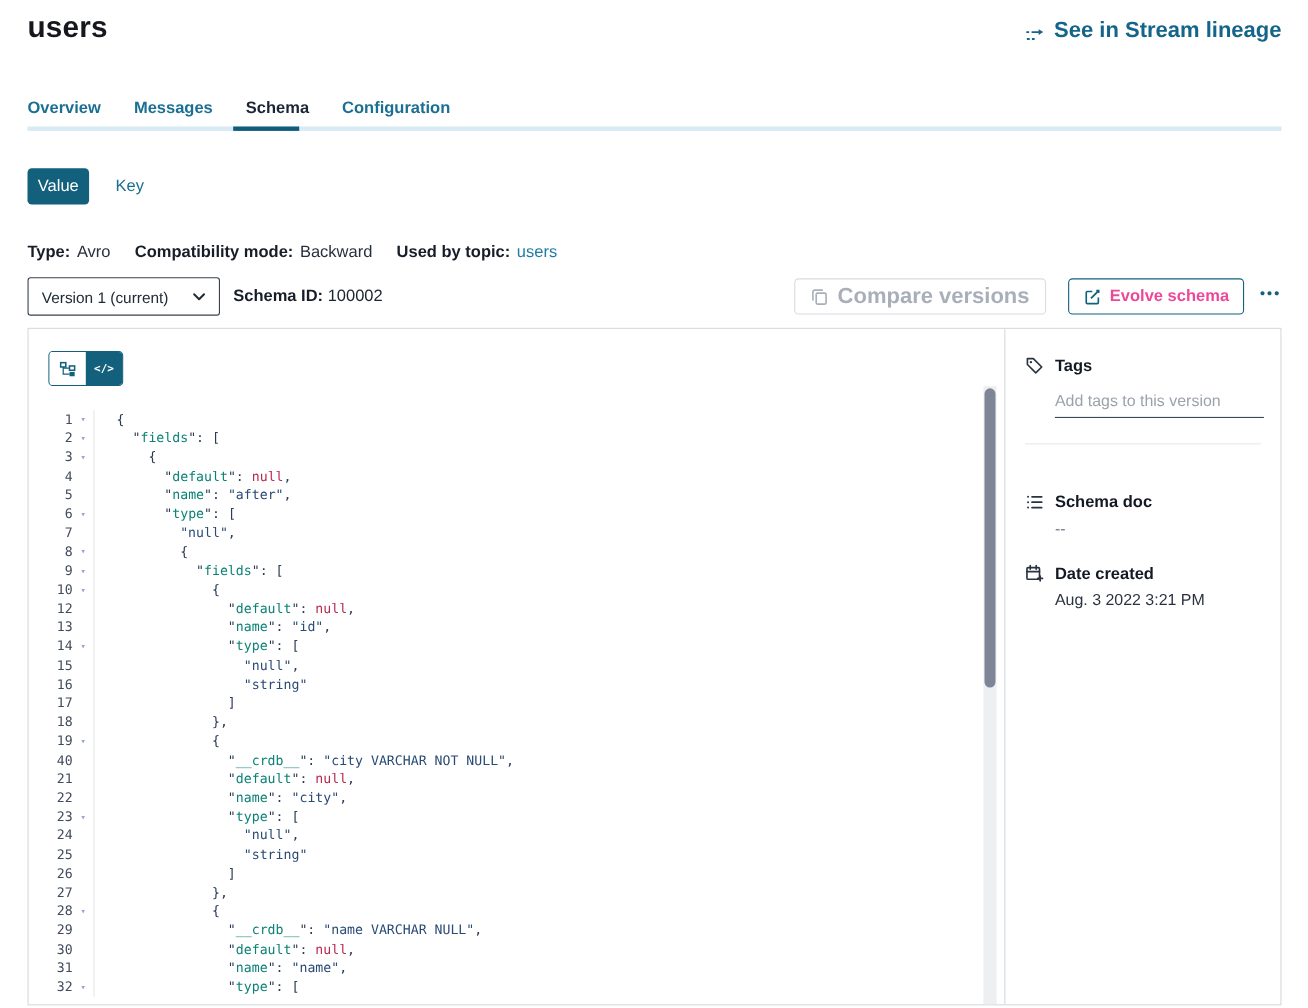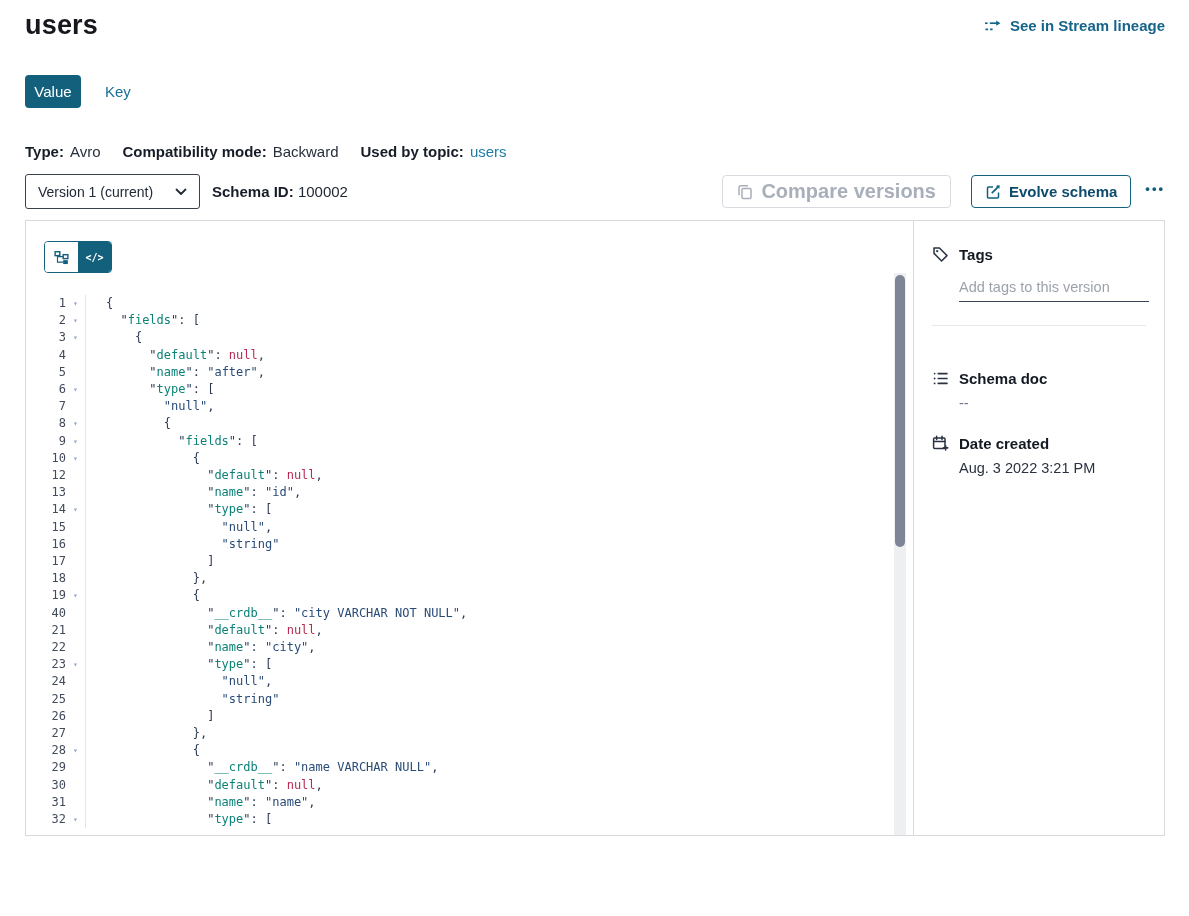--- a/index.html
+++ b/index.html
@@ -4,21 +4,21 @@
 <style>
   * { margin:0; padding:0; box-sizing:border-box; }
   html,body { width:1189px; height:916px; overflow:hidden; background:#fff;
               font-family:"Liberation Sans", sans-serif; color:#1d2530; }
   .page { position:relative; width:1189px; height:852px; padding:10px 24px 0 25px; }
 
   
   .header { display:flex; justify-content:space-between; align-items:flex-start; }
   .title { font-size:27px; font-weight:700; color:#16181d; letter-spacing:.2px; }
   .lineage { display:flex; align-items:center; gap:7px; margin-top:7px;
-             color:#15658a; font-size:15px; font-weight:700; cursor:pointer; text-decoration:none; }
+             color:#15658a; font-size:20px; font-weight:700; cursor:pointer; text-decoration:none; }
 
   
   .tabs { margin-top:49px; }
   .tab-labels { display:flex; gap:30px; }
   .tab { font-size:15px; font-weight:600; color:#1b6f93; cursor:pointer; line-height:17px; }
   .tab.active { color:#1d2433; }
   .tab-track { position:relative; margin-top:8px; height:4px; background:#d8eaf3; }
   .tab-active-seg { position:absolute; top:0; height:4px; left:187px; width:60px; background:#0f5c7d; }
 
   
@@ -39,21 +39,21 @@
   .select { width:175px; height:35px; border:1px solid #39414f; border-radius:3px;
             display:flex; align-items:center; padding:0 12px; font-size:14px; color:#222b38;
             cursor:pointer; background:#fff; }
   .select .sel-label { flex:1; }
   .schema-id { margin-left:12px; font-size:15px; }
   .schema-id b { font-weight:700; color:#171d28; }
   .btn-compare { margin-left:auto; height:33px; padding:0 14px; display:flex; align-items:center; gap:8px;
                  border:1px solid #d8dbdf; border-radius:4px; background:#fff; color:#a9afba;
                  font-size:20px; font-weight:600; font-family:inherit; cursor:default; }
   .btn-evolve { margin-left:20px; height:33px; padding:8px 13px; display:flex; align-items:center; gap:8px;
-                border:1px solid #12617f; border-radius:4px; background:#fff; color:#0c4a6e;
+                border:1px solid #12617f; border-radius:4px; background:#fff; color:#ec4899;
                 font-size:15px; font-weight:600; font-family:inherit; cursor:pointer; }
   .more-dots { margin-left:14px; color:#13607d; font-size:13px; font-weight:700; letter-spacing:2px;
                cursor:pointer; line-height:10px; padding-bottom:6px; }
 
   
   .card { margin-top:11px; width:1140px; height:616px; border:1px solid #d6dadf;
           display:flex; overflow:hidden; background:#fff; }
   .code-panel { position:relative; width:892px; border-right:1px solid #d6dadf; }
 
   .viewtoggle { display:inline-flex; margin:20px 0 0 18px; border:1px solid #13607d;
@@ -105,20 +105,31 @@
           <path d="M1 4.2 H4.4" stroke-dasharray="2.6 2"></path>
           <path d="M5.8 4.2 H12.6"></path>
           <polygon points="12.2,1.6 16.4,4.2 12.2,6.8" fill="currentColor" stroke="none"></polygon>
           <path d="M1.5 10.4 H8.6" stroke-dasharray="2.6 2"></path>
         </svg>
       </span>
       <span>See in Stream lineage</span>
     </a>
   </div>
 
+  <div class="tabs">
+    <div class="tab-labels">
+      <span class="tab">Overview</span>
+      <span class="tab">Messages</span>
+      <span class="tab active">Schema</span>
+      <span class="tab">Configuration</span>
+    </div>
+    <div class="tab-track">
+      <div class="tab-active-seg"></div>
+    </div>
+  </div>
 
   <div class="toggle-row">
     <button class="btn-value">Value</button>
     <button class="btn-key">Key</button>
   </div>
 
   <div class="meta-row">
     <span class="meta-item">
       <b>Type:</b>
       <span>Avro</span>

